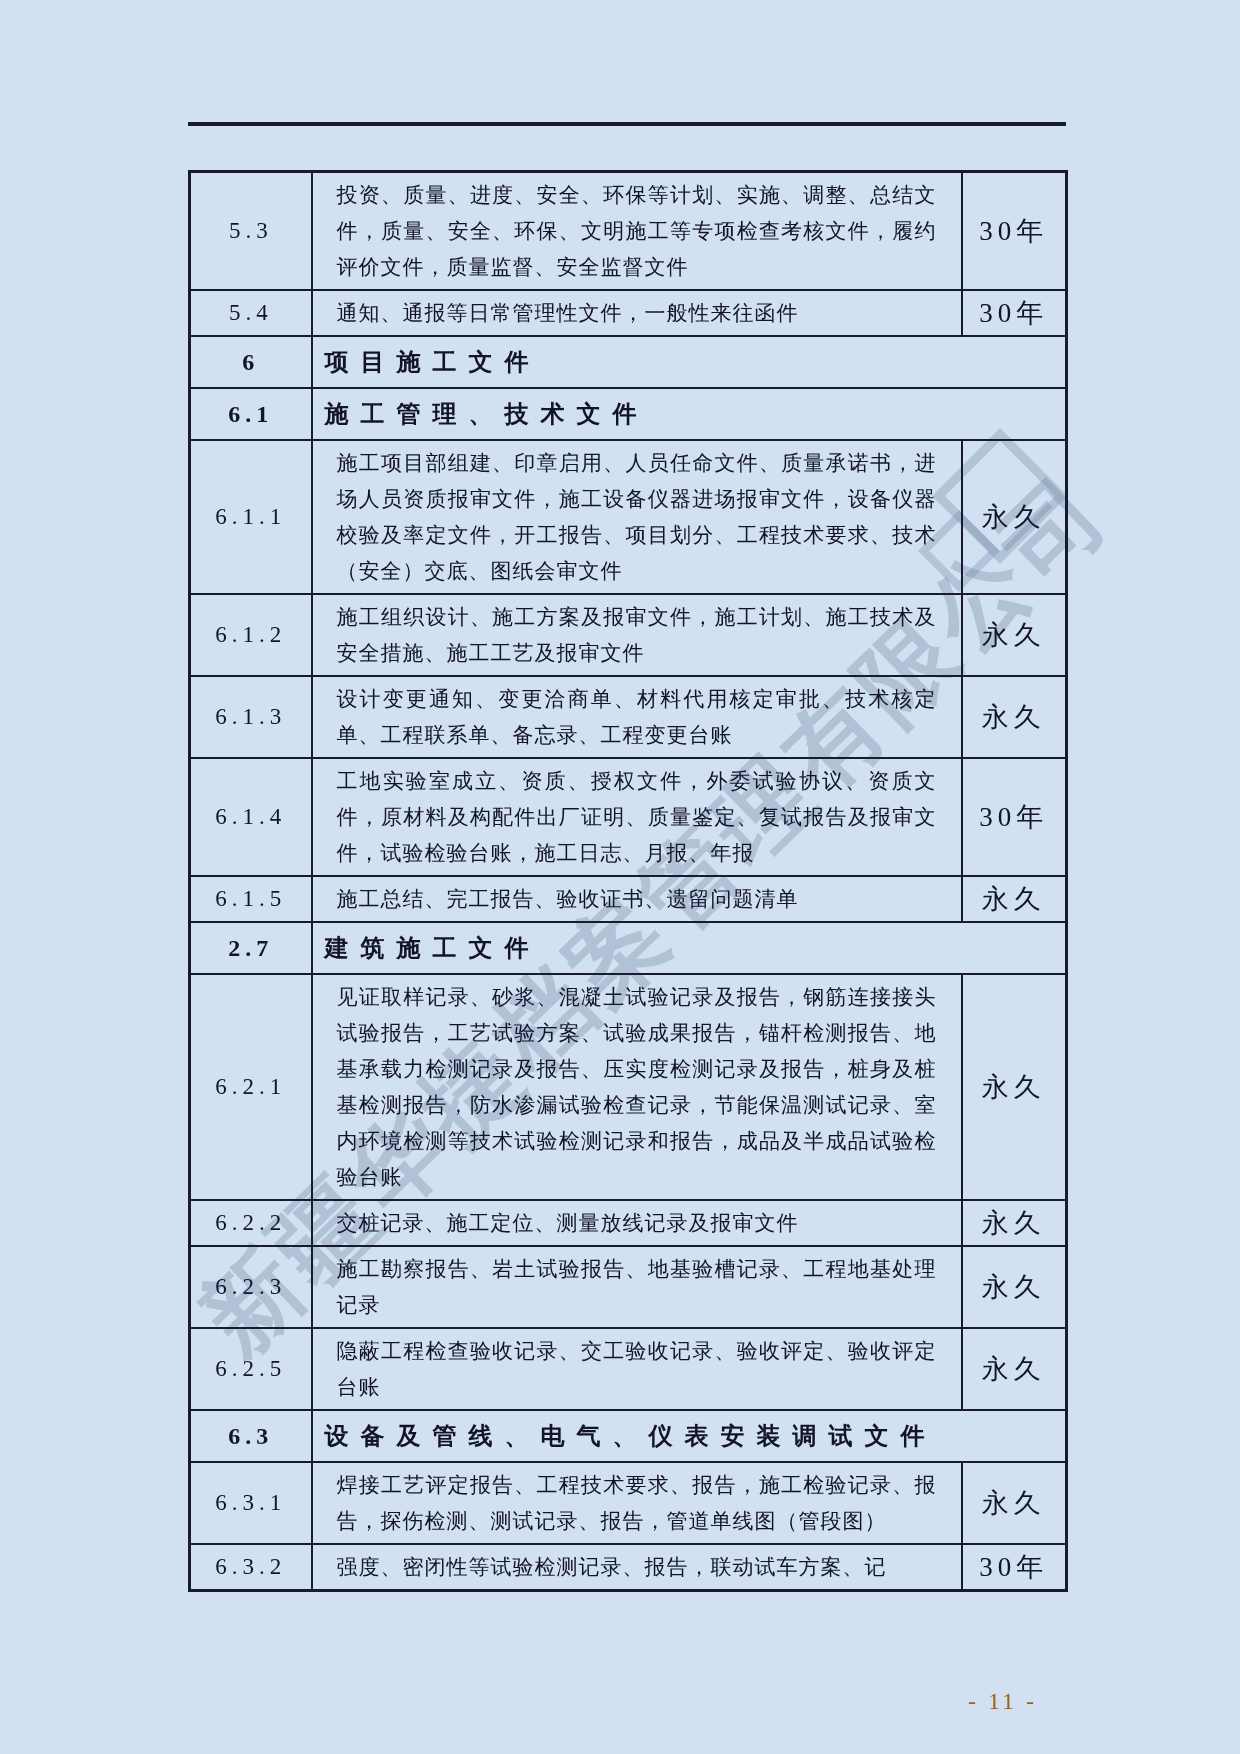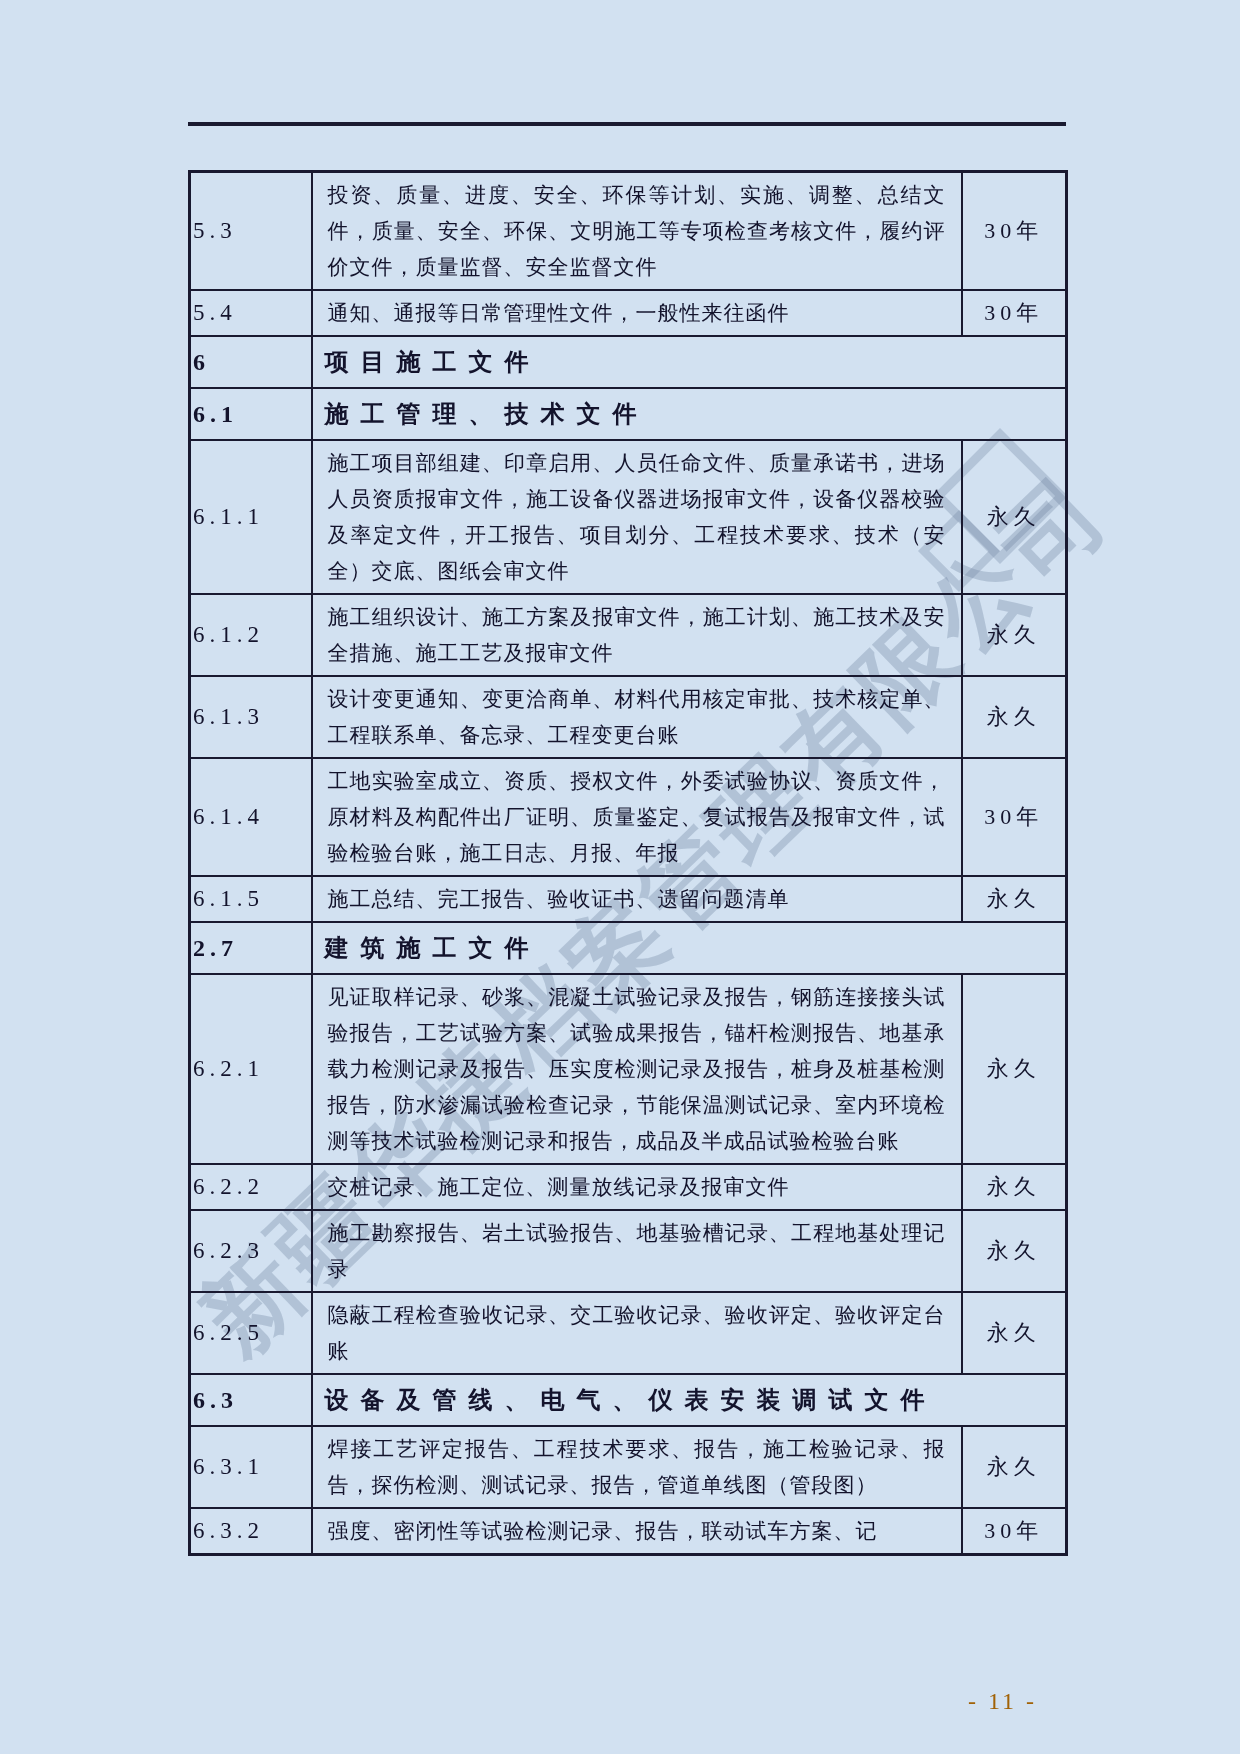--- a/index.html
+++ b/index.html
@@ -41,30 +41,30 @@
     width:877px;border-collapse:collapse;
     table-layout:fixed;z-index:2;
   }
   table.archive td{
     border:2px solid #191930;
     vertical-align:middle;
     background:transparent;
   }
   table.archive{border:3px solid #191930;}
   td.col-no{
-    font-size:23px;letter-spacing:5px;
+    text-align:center;font-size:23px;letter-spacing:5px;
     padding:4px 2px;
   }
   td.col-content{
     font-size:21px;letter-spacing:1px;line-height:36px;
     text-align:justify;text-align-last:left;
-    padding:4px 15px;
+    padding:4px 24px;
   }
   td.col-retention{
-    text-align:center;font-size:22px;letter-spacing:5px;
+    text-align:center;font-size:27px;letter-spacing:5px;
     padding:4px 2px;white-space:nowrap;
   }
   tr.section-row td{font-weight:bold;}
   tr.section-row td.col-content{
     font-size:24px;letter-spacing:12px;line-height:38px;
     padding:6px 12px;text-align:right;
   }
   tr.section-row td.col-no{font-size:24px;}
   .page-number{
     position:absolute;left:968px;top:1688px;

